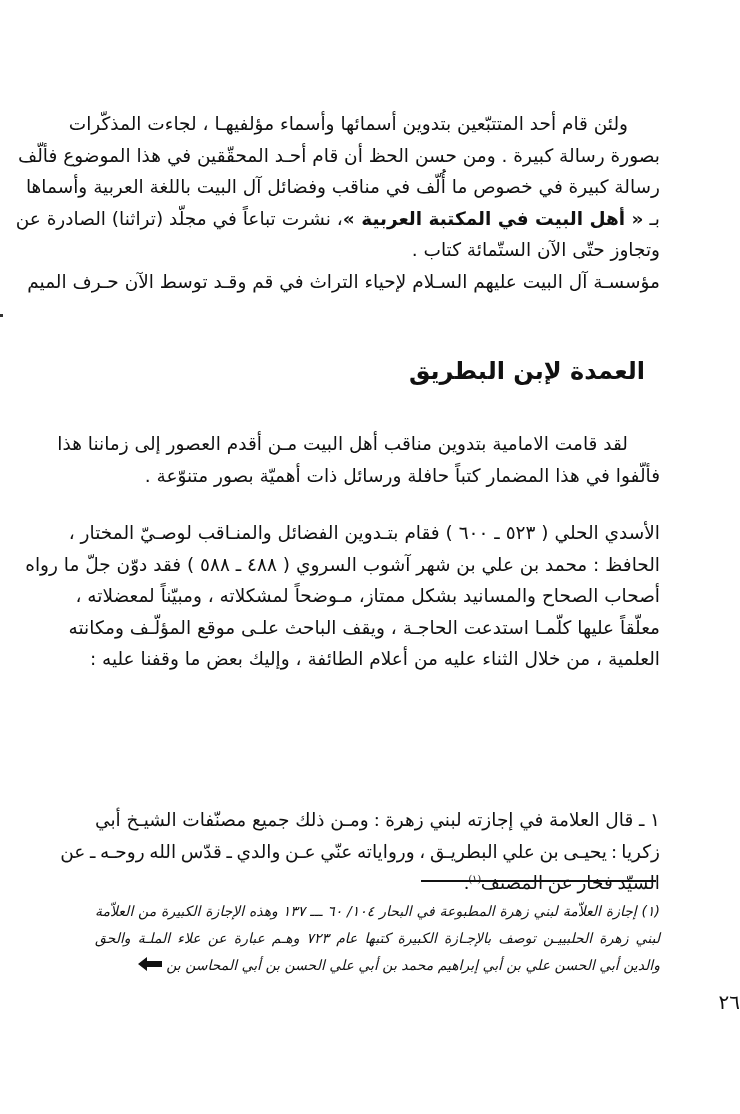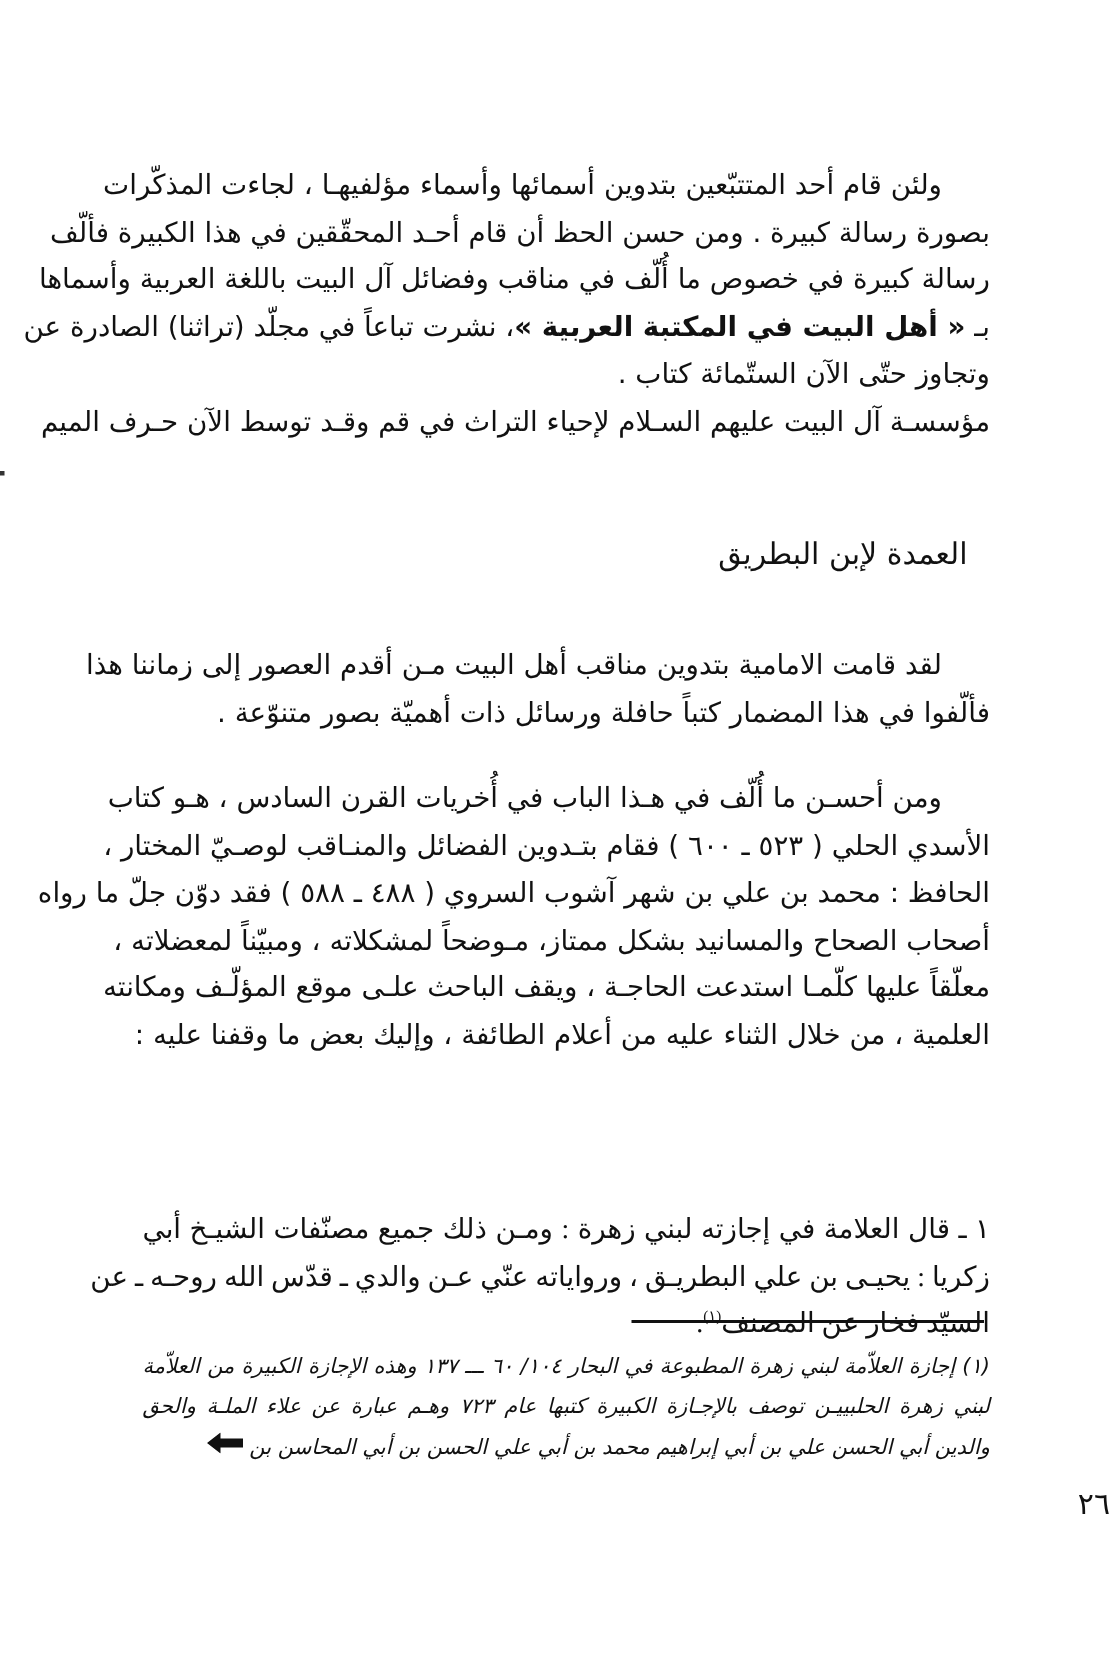--- a/index.html
+++ b/index.html
@@ -4,21 +4,21 @@
 <style>
   html, body { margin: 0; padding: 0; background: #ffffff; }
   body { width: 740px; height: 1114px; position: relative; overflow: hidden;
          font-family: "DejaVu Sans", sans-serif; color: #111; }
   .page { position: absolute; left: 0; top: 0; width: 740px; height: 902px; }
   .text-block { position: absolute; left: 95px; width: 565px; direction: rtl; text-align: justify; }
   .line { display: block; font-size: 18.5px; line-height: 31.5px; height: 31.5px; white-space: nowrap;
           text-align-last: justify; text-align: justify; }
   .line.last { text-align-last: right; }
   .indent { padding-right: 32px; }
-  .heading { position: absolute; top: 357px; right: 95px; direction: rtl; font-size: 20px; font-weight: normal; }
+  .heading { position: absolute; top: 357px; right: 95px; direction: rtl; font-size: 24px; font-weight: bold; }
   .bold { font-weight: bold; }
   .p1 { top: 108px; }
   .p2 { top: 428px; }
   .p3 { top: 517px; }
   .p4 { top: 805px; font-family: Liberation Serif, serif; }
   .rule { position: absolute; left: 421px; top: 880px; width: 235px; height: 2px; background: #111; }
   .footnote { position: absolute; left: 95px; top: 898px; width: 565px; direction: rtl; }
   .footnote .line { font-size: 14px; line-height: 27px; height: 27px; font-style: italic; }
   .arrow { display: inline-block; width: 24px; vertical-align: middle; }
   .pagenum { position: absolute; top: 990px; left: 0; width: 740px; font-size: 20px; direction: rtl; }
@@ -27,36 +27,35 @@
 </style>
 </head>
 <body>
 
 <div class="page">
 
   <div class="scan-mark"></div>
 
   <div class="text-block p1">
     <span class="line indent">ولئن قام أحد المتتبّعين بتدوين أسمائها وأسماء مؤلفيهـا ، لجاءت المذكّرات</span>
-    <span class="line">بصورة رسالة كبيرة . ومن حسن الحظ أن قام أحـد المحقّقين في هذا الكبيرة فألّف</span>
+    <span class="line">بصورة رسالة كبيرة . ومن حسن الحظ أن قام أحـد المحقّقين في هذا الموضوع فألّف</span>
     <span class="line">رسالة كبيرة في خصوص ما أُلّف في مناقب وفضائل آل البيت باللغة العربية وأسماها</span>
     <span class="line"><span>بـ </span><span class="bold">« أهل البيت في المكتبة العربية »</span><span>، نشرت تباعاً في مجلّد (تراثنا) الصادرة عن</span></span>
     <span class="line last">وتجاوز حتّى الآن الستّمائة كتاب .</span>
     <span class="line">مؤسسـة آل البيت عليهم السـلام لإحياء التراث في قم وقـد توسط الآن حـرف الميم</span>
   </div>
 
   <div class="heading">العمدة لإبن البطريق</div>
 
   <div class="text-block p2">
     <span class="line indent">لقد قامت الامامية بتدوين مناقب أهل البيت مـن أقدم العصور إلى زماننا هذا</span>
     <span class="line last">فألّفوا في هذا المضمار كتباً حافلة ورسائل ذات أهميّة بصور متنوّعة .</span>
   </div>
 
   <div class="text-block p3">
-    <span class="line indent">ومن أحسـن ما أُلّف في هـذا الباب في أُخريات القرن السادس ، هـو كتاب</span>
     <span class="line">الأسدي الحلي ( ٥٢٣ ـ ٦٠٠ ) فقام بتـدوين الفضائل والمنـاقب لوصـيّ المختار ،</span>
     <span class="line">الحافظ : محمد بن علي بن شهر آشوب السروي ( ٤٨٨ ـ ٥٨٨ ) فقد دوّن جلّ ما رواه</span>
     <span class="line">أصحاب الصحاح والمسانيد بشكل ممتاز، مـوضحاً لمشكلاته ، ومبيّناً لمعضلاته ،</span>
     <span class="line">معلّقاً عليها كلّمـا استدعت الحاجـة ، ويقف الباحث علـى موقع المؤلّـف ومكانته</span>
     <span class="line last">العلمية ، من خلال الثناء عليه من أعلام الطائفة ، وإليك بعض ما وقفنا عليه :</span>
   </div>
 
   <div class="text-block p4">
     <span class="line">١ ـ قال العلامة في إجازته لبني زهرة : ومـن ذلك جميع مصنّفات الشيـخ أبي</span>
     <span class="line">زكريا : يحيـى بن علي البطريـق ، ورواياته عنّي عـن والدي ـ قدّس الله روحـه ـ عن</span>

